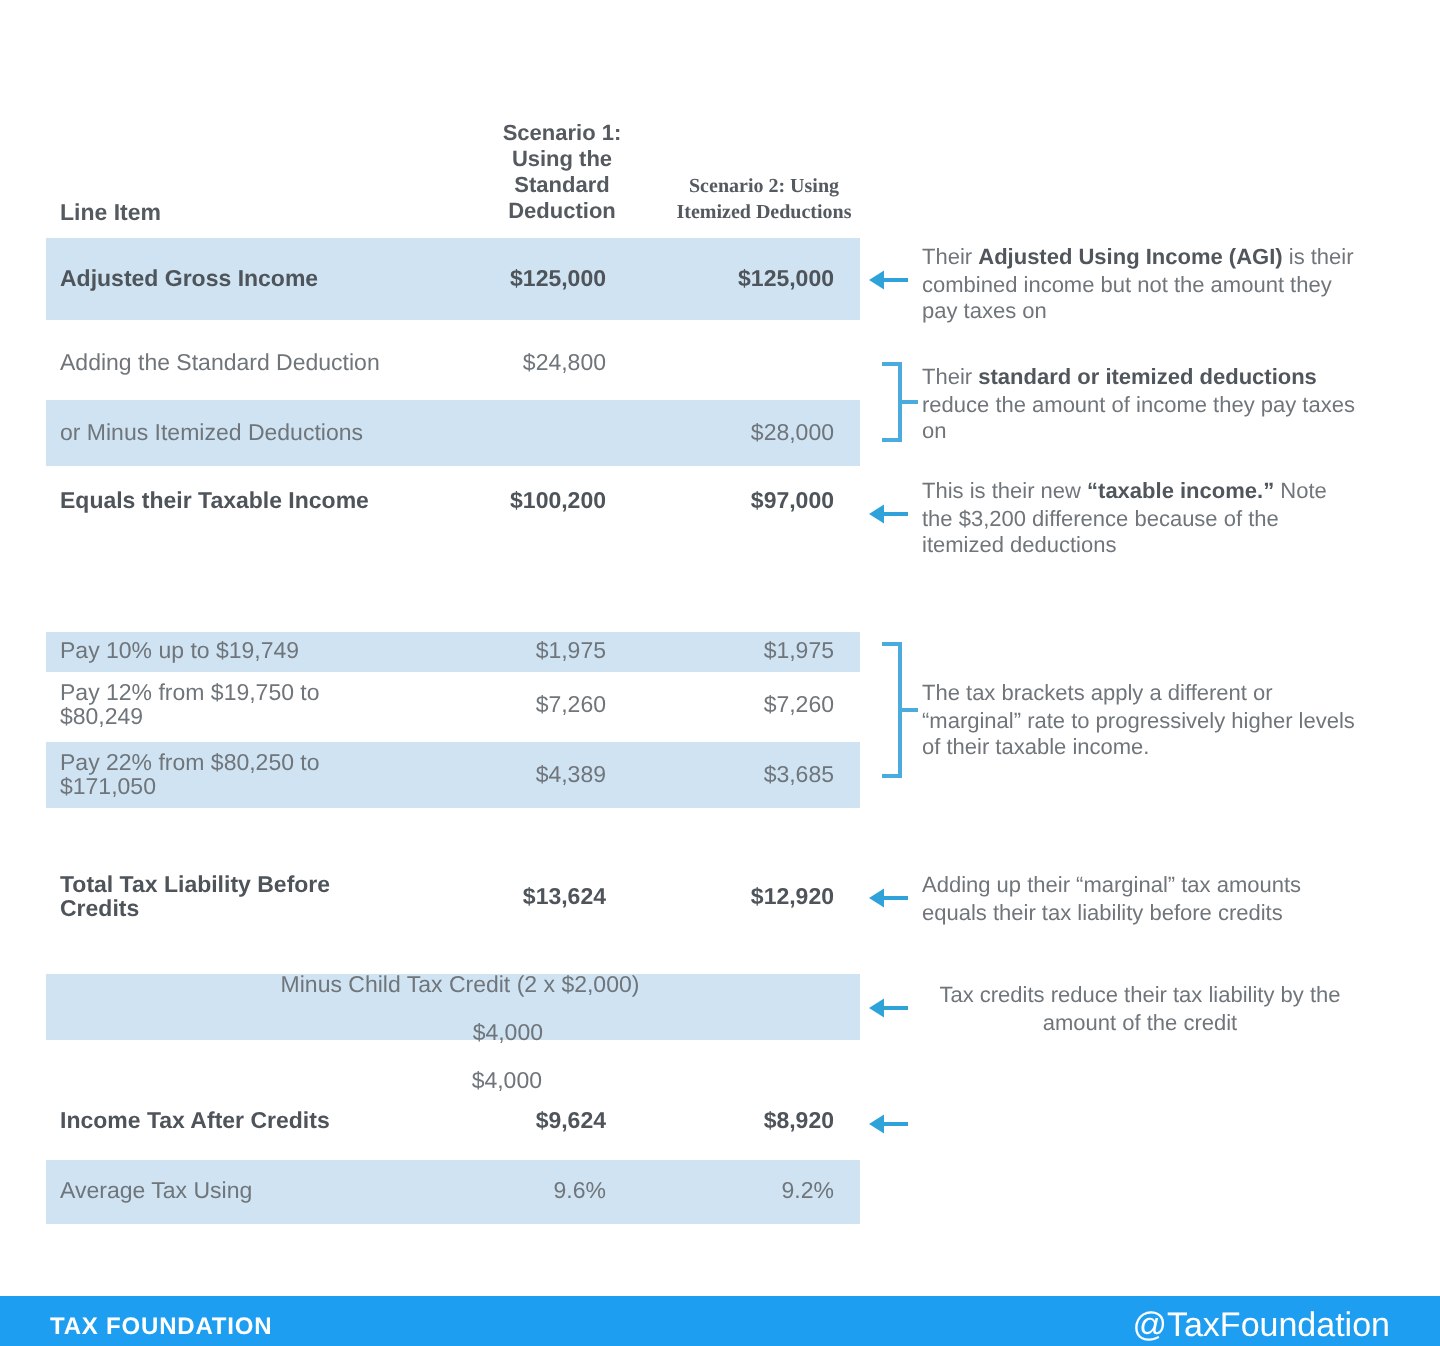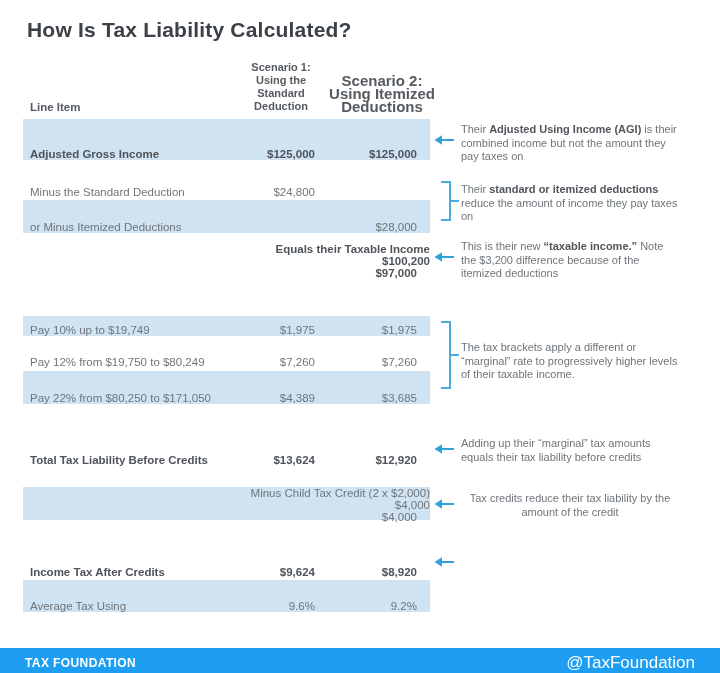--- a/index.html
+++ b/index.html
@@ -9,34 +9,34 @@
 
   .title { position:absolute; left:27px; top:18px; font-size:21px; font-weight:700;
            color:#3b4147; letter-spacing:.2px; }
 
   
   .thead { position:absolute; left:23px; top:56px; width:407px; height:62px; }
   .h-line { position:absolute; left:7px; bottom:5px; font-size:11.5px; font-weight:700; color:#545a60; }
   .h-s1 { position:absolute; left:216px; bottom:5px; width:84px; text-align:center;
           font-size:11px; line-height:13px; font-weight:700; color:#545a60; }
   .h-s2 { position:absolute; left:306px; bottom:5px; width:106px; text-align:center;
-          font-size:15px; line-height:13px; font-weight:700; color:#545a60; }
+          font-size:10px; line-height:13px; font-weight:700; color:#545a60;font-family:Liberation Serif, serif; }
 
-  .row { position:absolute; left:23px; width:407px; display:flex; align-items:flex-end;
-         font-size:11.5px; color:#6f757a; }
+  .row { position:absolute; left:23px; width:407px; display:flex; align-items:center;
+         font-size:11.5px; color:#6f757a;gap:12px; }
   .row.blue { background:#cfe3f2; }
   .row.bold { font-weight:700; color:#4e545a; }
   .lbl { flex:1; padding-left:7px; }
   .v1 { width:90px; text-align:right; }
   .v2 { width:115px; text-align:right; padding-right:13px; }
 
   .r0 { top:119px; height:41px; }
   .r1 { top:165px; height:33px; }
   .r2 { top:200px; height:33px; }
-  .r3 { top:243px; height:36px;flex-direction:column; }
+  .r3 { top:233px; height:36px; }
   .r4 { top:316px; height:20px; }
   .r5 { top:338px; height:30px; }
   .r6 { top:371px; height:33px; }
   .r7 { top:431px; height:35px; }
   .r8 { top:487px; height:33px;flex-direction:column; }
   .r9 { top:544px; height:34px; }
   .r10 { top:580px; height:32px; }
 
   
   .arrow { position:absolute; left:433px; width:22px; height:12px; }
@@ -55,35 +55,34 @@
   .footer { position:absolute; left:0; top:648px; width:720px; height:25px; background:#1d9ef1;
             display:flex; align-items:center; justify-content:space-between; padding:15px 25px; }
   .brand { color:#ffffff; font-size:12px; font-weight:700; letter-spacing:.4px; }
   .handle { color:#ffffff; font-size:17px; font-weight:400; }
 </style>
 </head>
 <body>
 
 <div class="canvas">
 
-  <div class="title">How Is Tax Liability Calculated?</div>
 
   <div class="thead">
     <span class="h-line">Line Item</span>
     <span class="h-s1">Scenario 1: Using the Standard Deduction</span>
     <span class="h-s2">Scenario 2: Using Itemized Deductions</span>
   </div>
 
   <div class="row r0 blue bold">
     <span class="lbl">Adjusted Gross Income</span>
     <span class="v1">$125,000</span>
     <span class="v2">$125,000</span>
   </div>
   <div class="row r1">
-    <span class="lbl">Minus the Standard Deduction</span>
+    <span class="lbl">Adding the Standard Deduction</span>
     <span class="v1">$24,800</span>
     <span class="v2"></span>
   </div>
   <div class="row r2 blue">
     <span class="lbl">or Minus Itemized Deductions</span>
     <span class="v1"></span>
     <span class="v2">$28,000</span>
   </div>
   <div class="row r3 bold">
     <span class="lbl">Equals their Taxable Income</span>

